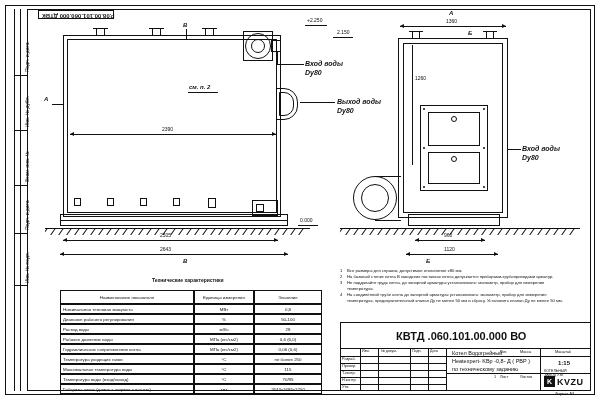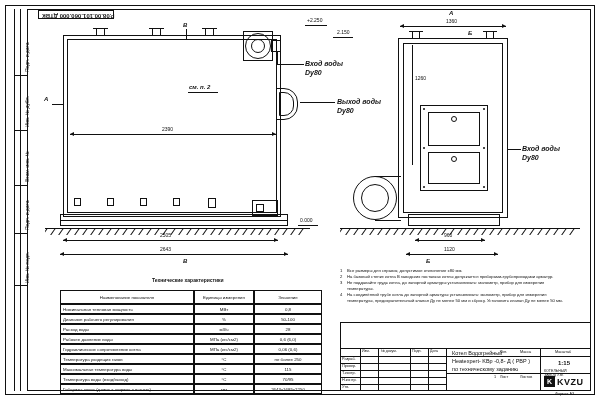--- a/index.html
+++ b/index.html
@@ -299,20 +299,21 @@
   <div class="cell c" style="left:194px;top:374px;width:60px;height:10px;">°С</div>
   <div class="cell c" style="left:254px;top:374px;width:68px;height:10px;">70/95</div>
 
   <div class="cell" style="left:60px;top:384px;width:134px;height:10px;">Габариты котла (длина х ширина х высота)</div>
   <div class="cell c" style="left:194px;top:384px;width:60px;height:10px;">мм</div>
   <div class="cell c" style="left:254px;top:384px;width:68px;height:10px;">2643х1685х2250</div>
 
   <div class="sq" style="left:340px;top:322px;width:251px;height:69px;border-width:1.2px;"></div>
 
   <div class="ln h" style="left:340px;top:348px;width:251px;height:1.2px;"></div>
+  <div class="txt b" style="left:396px;top:331px;font-size:11px;">КВТД .060.101.00.000  ВО</div>
 
   <div class="ln h" style="left:340px;top:356px;width:106px;"></div>
   <div class="ln v" style="left:360px;top:348px;height:43px;"></div>
   <div class="ln v" style="left:378px;top:348px;height:43px;"></div>
   <div class="ln v" style="left:410px;top:348px;height:43px;"></div>
   <div class="ln v" style="left:428px;top:348px;height:43px;"></div>
   <div class="ln v" style="left:446px;top:348px;height:43px;"></div>
   <div class="ln v" style="left:540px;top:348px;height:43px;"></div>
 
   <div class="txt" style="left:362px;top:350px;font-size:3.6px;">Изм.</div>

